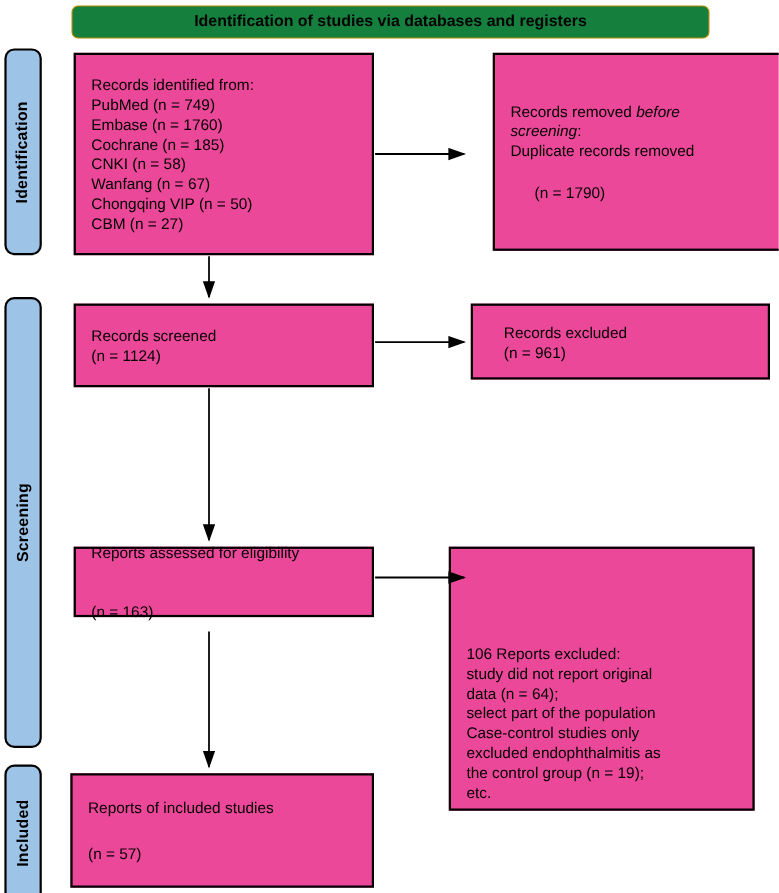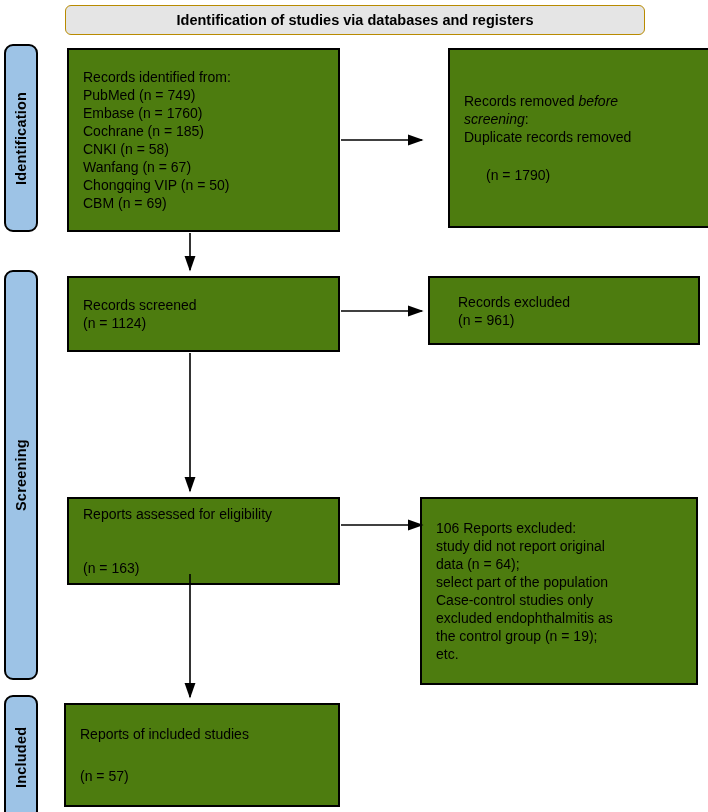--- a/index.html
+++ b/index.html
@@ -20,36 +20,36 @@
   .stage{
     left:4px;width:34px;
     border:2px solid #000;border-radius:9px;
     display:flex;align-items:center;justify-content:center;
     font-weight:bold;font-size:14.5px;
     writing-mode:vertical-rl;transform:rotate(180deg);
     letter-spacing:.2px;
   }
   
   .fbox{
-    background:#4d7c0f;border:2px solid #000;
+    background:#ec4899;border:2px solid #000;
     display:flex;flex-direction:column;justify-content:center;
     font-size:14px;line-height:18px;
     padding:6px 8px 6px 14px;
   }
   .indent{}
   .indent2{margin-left:22px;margin-top:20px;}
   .i{font-style:italic;}
   svg.arrows{position:absolute;left:0;top:0;pointer-events:none;}
 </style>
 </head>
 <body>
 
 <div id="canvas">
 
-  <div class="abs banner" style="background:#e5e5e5;">
+  <div class="abs banner" style="background:#15803d;">
     <span>Identification of studies via databases and registers</span>
   </div>
 
   <div class="abs stage" style="top:44px;height:188px;background:#9DC3E6;">
     <span>Identification</span>
   </div>
   <div class="abs stage" style="top:270px;height:410px;background:#9DC3E6;">
     <span>Screening</span>
   </div>
   <div class="abs stage" style="top:695px;height:125px;background:#9DC3E6;">
@@ -57,21 +57,21 @@
   </div>
 
   <div class="abs fbox" style="left:67px;top:48px;width:273px;height:184px;">
     <div>Records identified from:</div>
     <div class="indent">PubMed (n = 749)</div>
     <div class="indent">Embase (n = 1760)</div>
     <div class="indent">Cochrane (n = 185)</div>
     <div class="indent">CNKI (n = 58)</div>
     <div class="indent">Wanfang (n = 67)</div>
     <div class="indent">Chongqing VIP (n = 50)</div>
-    <div class="indent">CBM (n = 69)</div>
+    <div class="indent">CBM (n = 27)</div>
   </div>
 
   <div class="abs fbox" style="left:448px;top:48px;width:272px;height:180px;">
     <div>
       <span>Records removed</span>
       <span class="i">before</span>
     </div>
     <div>
       <span class="i">screening</span><span>:</span>
     </div>
@@ -82,26 +82,26 @@
   <div class="abs fbox" style="left:67px;top:276px;width:273px;height:76px;">
     <div>Records screened</div>
     <div>(n = 1124)</div>
   </div>
 
   <div class="abs fbox" style="left:428px;top:276px;width:272px;height:69px;padding-left:28px;">
     <div>Records excluded</div>
     <div>(n = 961)</div>
   </div>
 
-  <div class="abs fbox" style="left:67px;top:497px;width:273px;height:88px;gap:36px;">
+  <div class="abs fbox" style="left:67px;top:497px;width:273px;height:64px;gap:36px;">
     <div>Reports assessed for eligibility</div>
     <div>(n = 163)</div>
   </div>
 
-  <div class="abs fbox" style="left:420px;top:497px;width:278px;height:188px;">
+  <div class="abs fbox" style="left:408px;top:497px;width:278px;height:240px;justify-content:flex-end;">
     <div>106 Reports excluded:</div>
     <div class="indent">study did not report original</div>
     <div class="indent">data (n = 64);</div>
     <div class="indent">select part of the population</div>
     <div class="indent">Case-control studies only</div>
     <div class="indent">excluded endophthalmitis as</div>
     <div class="indent">the control group (n = 19);</div>
     <div class="indent">etc.</div>
   </div>
 

